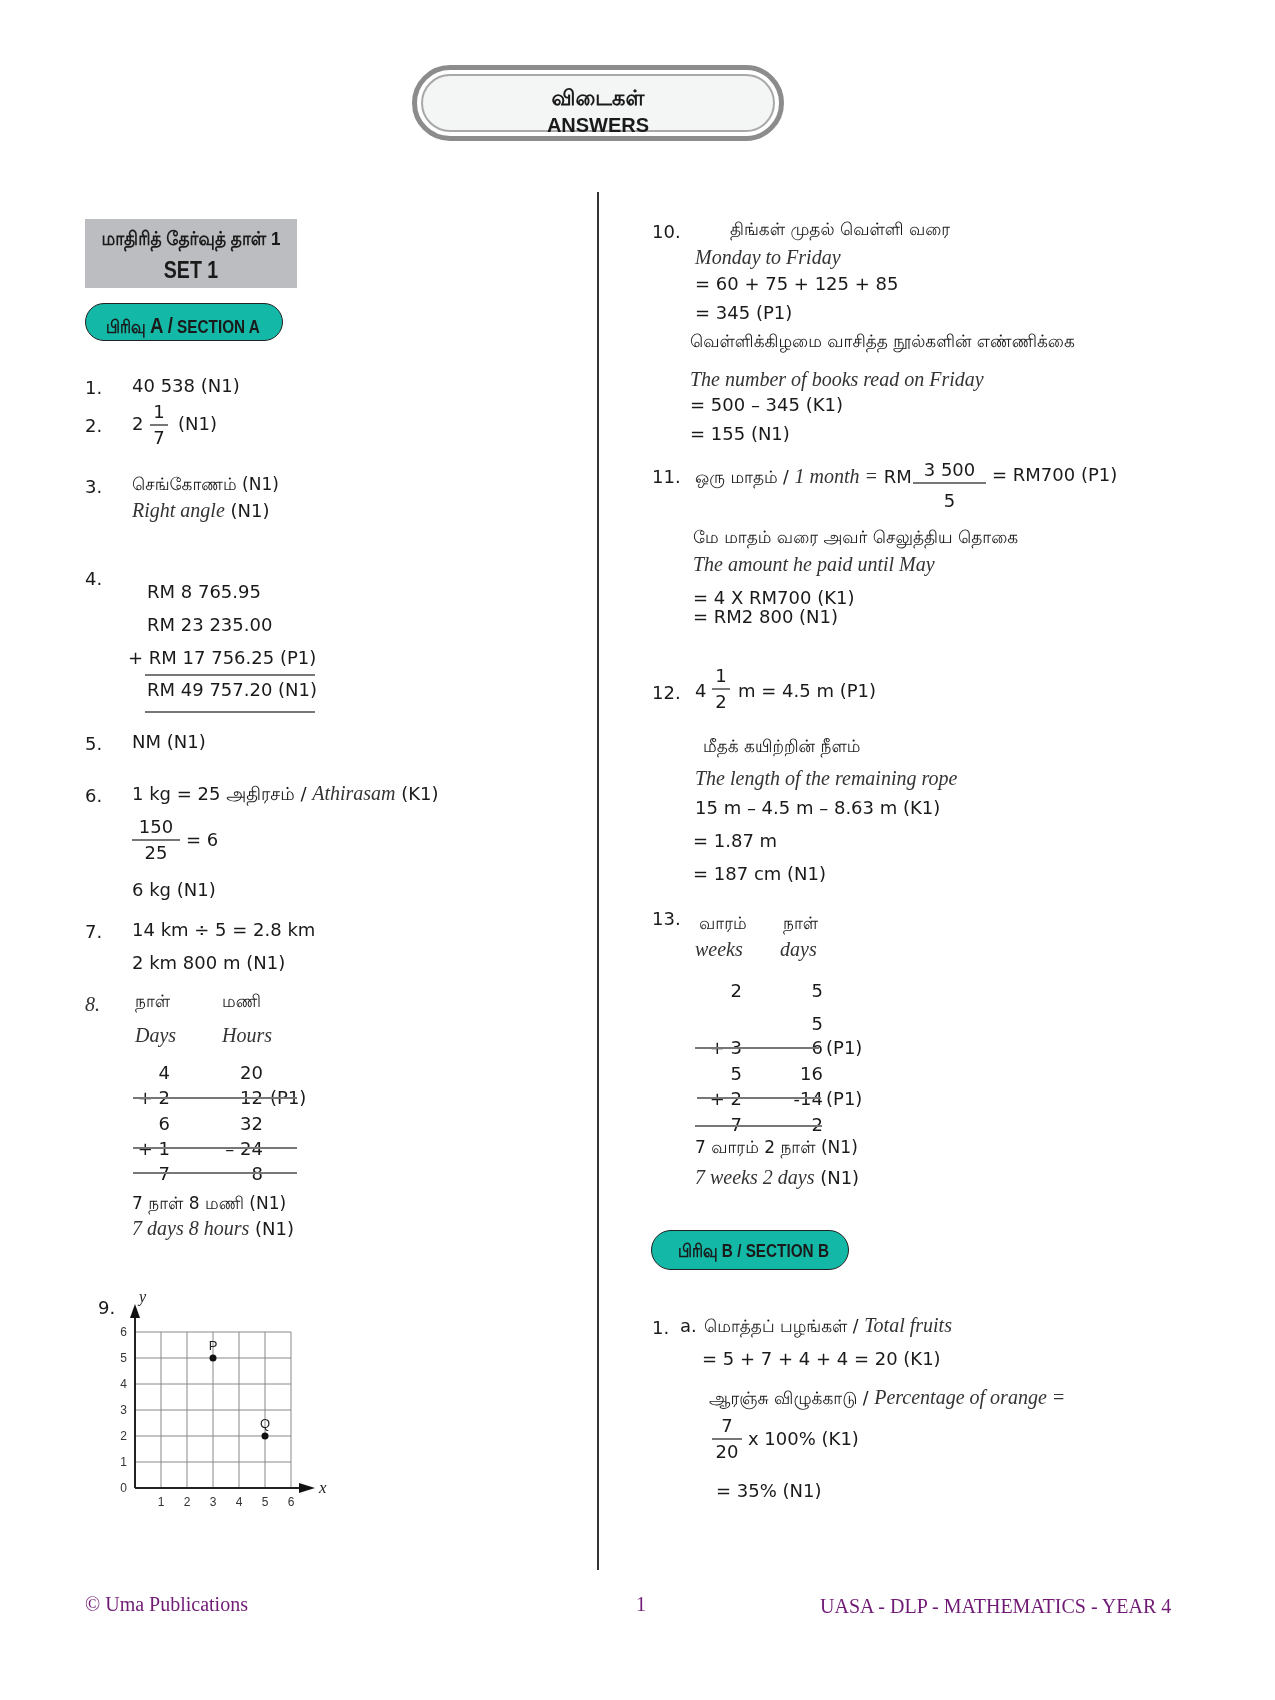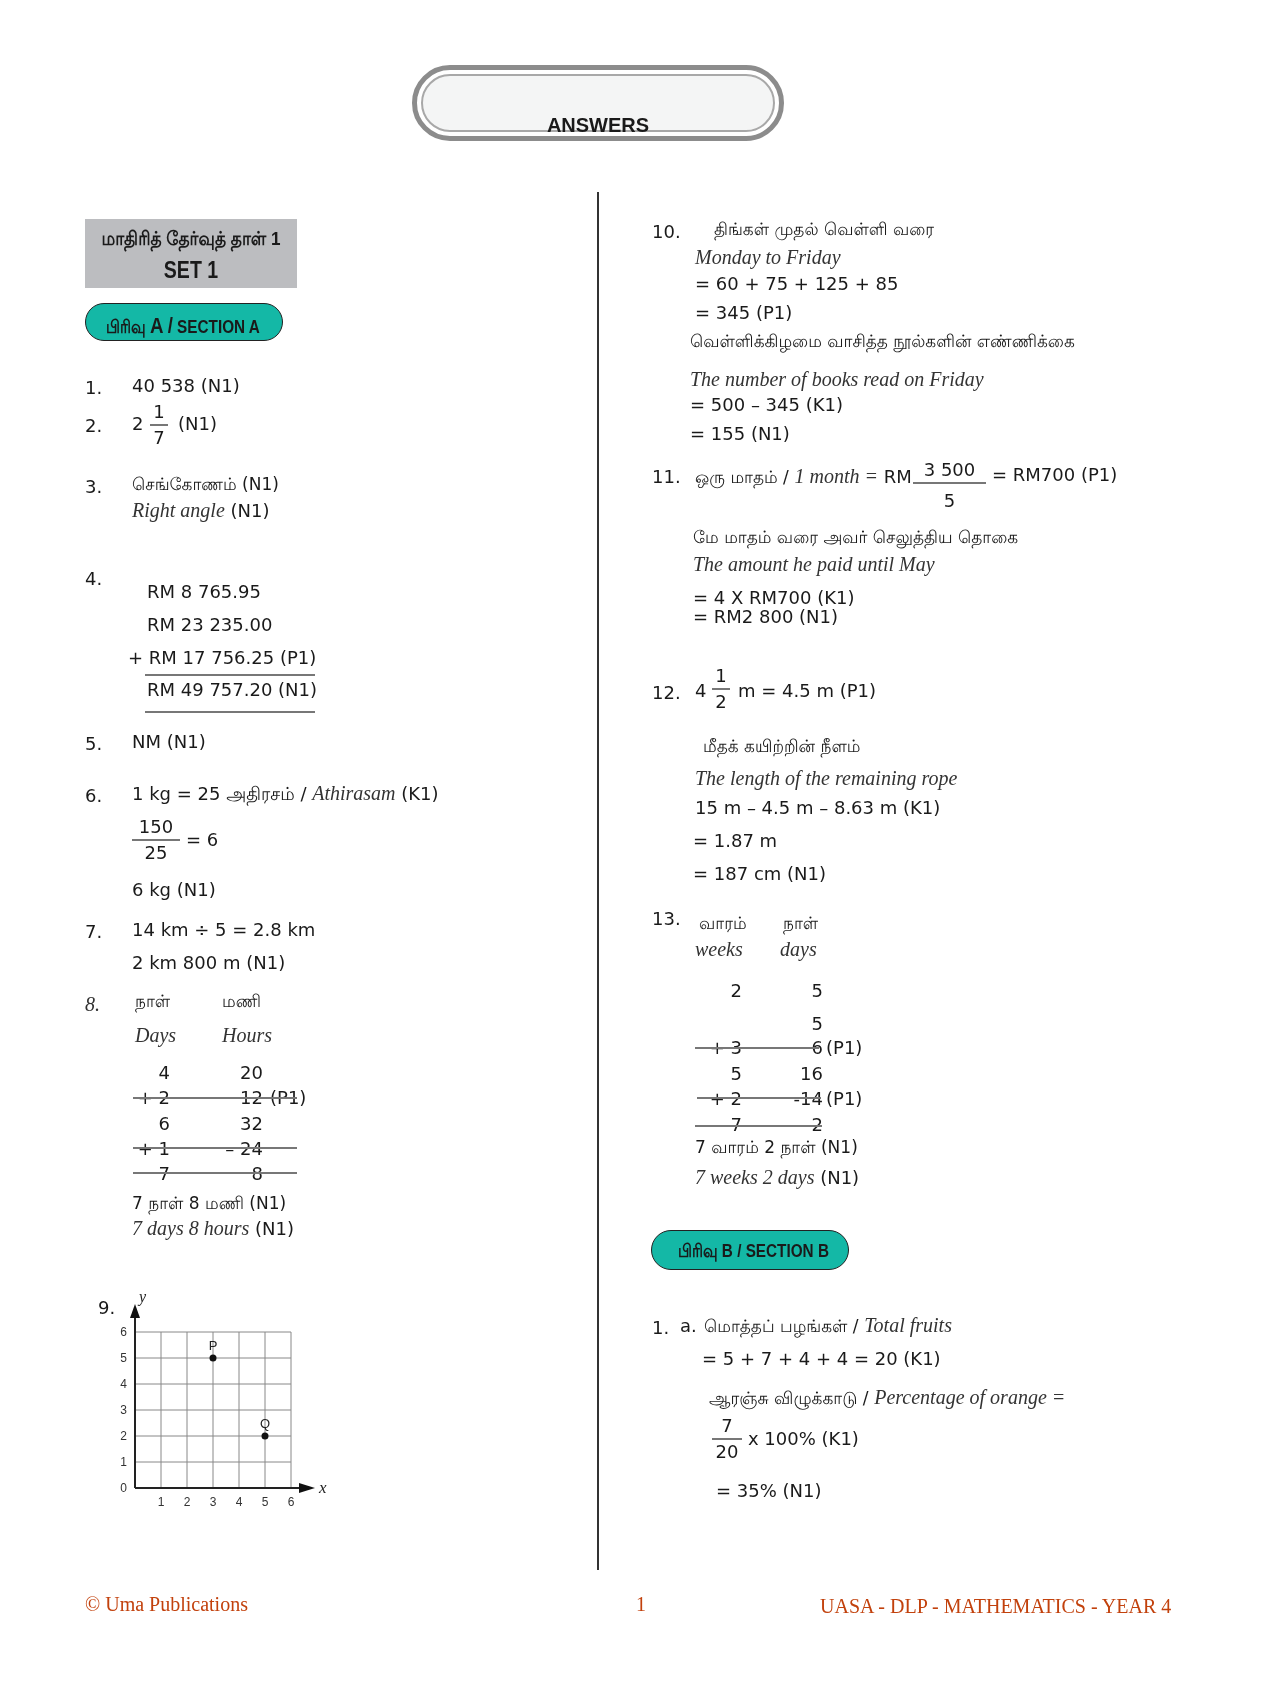--- a/index.html
+++ b/index.html
@@ -26,27 +26,28 @@
   .pill-label .big { font-size:22px; }
 
   .divider { left:597px; top:192px; width:2px; height:1378px; background:#333; }
 
   .frac { position:absolute; display:inline-block; text-align:center; }
   .frac .n, .frac .d { display:block; font-size:18px; line-height:1; }
   .frac .bar { display:block; height:1.5px; background:#777; margin:3px 0; }
 
   .hline { position:absolute; height:1.5px; background:#777; }
 
-  .footer { font-family:"Liberation Serif", "DejaVu Serif", serif; font-size:20px; color:#c2410c; }
+  .footer { font-family:"Liberation Serif", "DejaVu Serif", serif; font-size:20px; color:#701a75; }
 </style>
 </head>
 <body>
 
 <div class="abs title-box">
   <div class="title-inner">
+    <div class="title-ta">விடைகள்</div>
     <div class="title-en">ANSWERS</div>
   </div>
 </div>
 
 <div class="abs divider"></div>
 
 <div class="abs set-box">
   <div class="set-ta">மாதிரித் தேர்வுத் தாள் 1</div>
   <div class="set-en">SET 1</div>
 </div>
@@ -170,21 +171,21 @@
     <text x="27" y="103" text-anchor="end" font-size="12" fill="#333" font-family="Liberation Sans, sans-serif">4</text>
     <text x="27" y="77" text-anchor="end" font-size="12" fill="#333" font-family="Liberation Sans, sans-serif">5</text>
     <text x="27" y="51" text-anchor="end" font-size="12" fill="#333" font-family="Liberation Sans, sans-serif">6</text>
     <circle cx="113" cy="73" r="3.5" fill="#111"></circle>
     <text x="113" y="65" text-anchor="middle" font-size="13" fill="#222" font-family="Liberation Sans, sans-serif">P</text>
     <circle cx="165" cy="151" r="3.5" fill="#111"></circle>
     <text x="165" y="143" text-anchor="middle" font-size="13" fill="#222" font-family="Liberation Sans, sans-serif">Q</text>
   </svg>
 
 <div class="num" style="left:652px;top:221px;">10.</div>
-<div class="abs t ta" style="left:714px;top:221px;">திங்கள் முதல் வெள்ளி வரை</div>
+<div class="abs t ta" style="left:730px;top:221px;">திங்கள் முதல் வெள்ளி வரை</div>
 <div class="abs it" style="left:695px;top:246px;">Monday to Friday</div>
 <div class="abs t" style="left:695px;top:275px;">= 60 + 75 + 125 + 85</div>
 <div class="abs t" style="left:695px;top:304px;">= 345   (P1)</div>
 <div class="abs t ta" style="left:690px;top:333px;">வெள்ளிக்கிழமை வாசித்த நூல்களின் எண்ணிக்கை</div>
 <div class="abs it" style="left:690px;top:368px;">The number of books read on Friday</div>
 <div class="abs t" style="left:690px;top:396px;text-align:right;">= 500 – 345  (K1)</div>
 <div class="abs t" style="left:690px;top:425px;">= 155  (N1)</div>
 
 <div class="num" style="left:652px;top:466px;">11.</div>
 <div class="abs t" style="left:695px;top:466px;">

